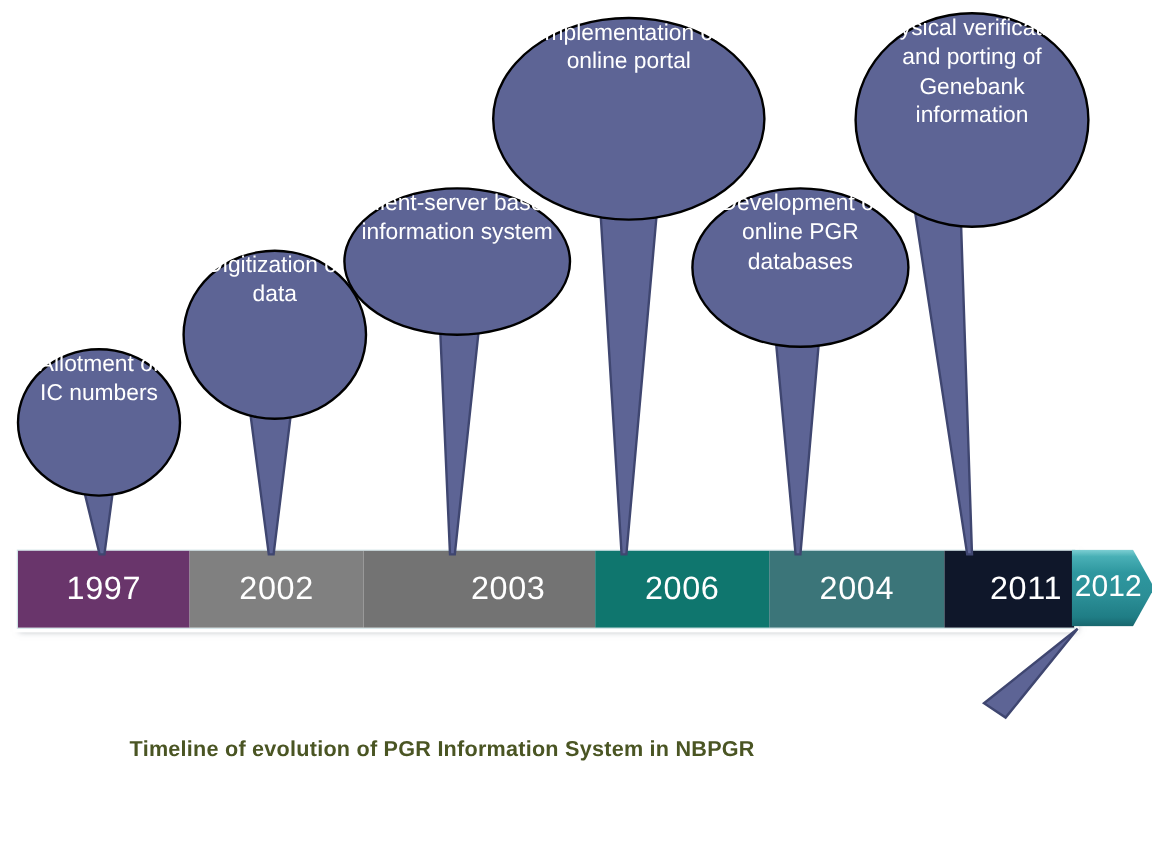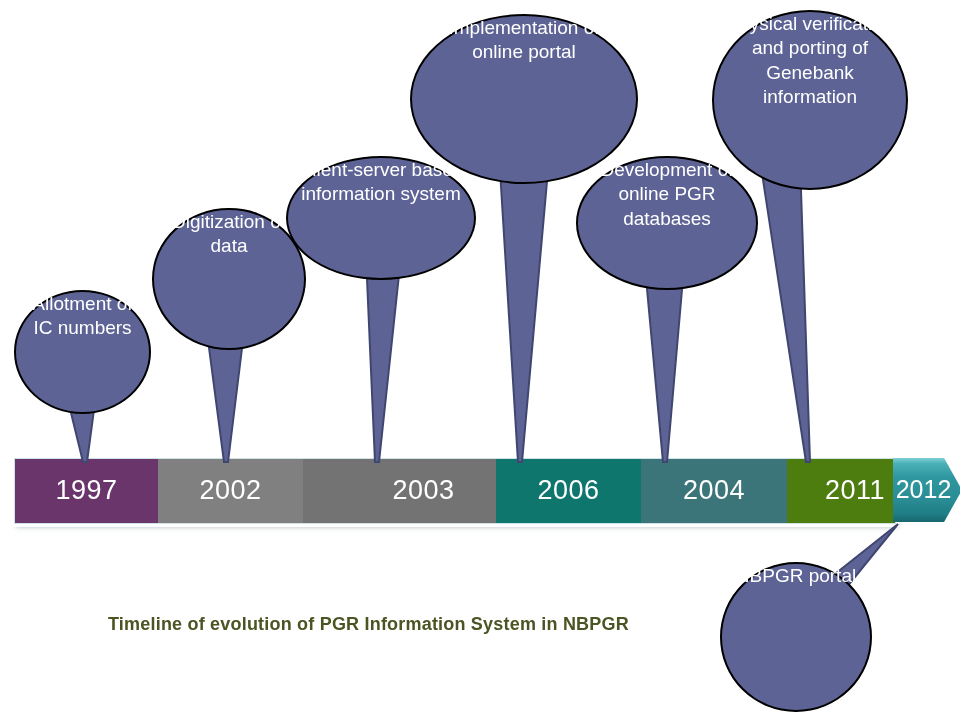--- a/index.html
+++ b/index.html
@@ -137,42 +137,39 @@
   </div>
 
   <div class="bubble" style="left:576px;top:156px;width:182px;height:134px;">
     <span class="btext">Development of online PGR databases</span>
   </div>
 
   <div class="bubble" style="left:712px;top:10px;width:196px;height:180px;">
     <span class="btext">Physical verification and porting of Genebank information</span>
   </div>
 
-  <div class="bubble" style="left:720px;top:562px;width:152px;height:150px;">
-    <span class="btext">NBPGR portal</span>
-  </div>
 
   <div id="timeline-frame">
     <div id="timeline-bar">
       <div class="seg" style="flex:0 0 143px;background:#69356b;">
         <span class="seg-label">1997</span>
       </div>
       <div class="seg" style="flex:0 0 145px;background:#808080;">
         <span class="seg-label">2002</span>
       </div>
       <div class="seg" style="flex:0 0 145px;background:#737373;padding-left:48px;">
         <span class="seg-label">2003</span>
       </div>
       <div class="seg" style="flex:0 0 145px;background:#0f766e;">
         <span class="seg-label">2006</span>
       </div>
       <div class="seg" style="flex:0 0 146px;background:#3b7579;">
         <span class="seg-label">2004</span>
       </div>
-      <div class="seg" style="flex:1 1 auto;background:#4d7c0f;padding-left:28px;">
+      <div class="seg" style="flex:1 1 auto;background:#0f172a;padding-left:28px;">
         <span class="seg-label">2011</span>
       </div>
     </div>
 
     <div id="seg-arrow">
       <span class="seg-label">2012</span>
     </div>
   </div>
 
   <div id="caption">Timeline of evolution of PGR Information System in NBPGR</div>

